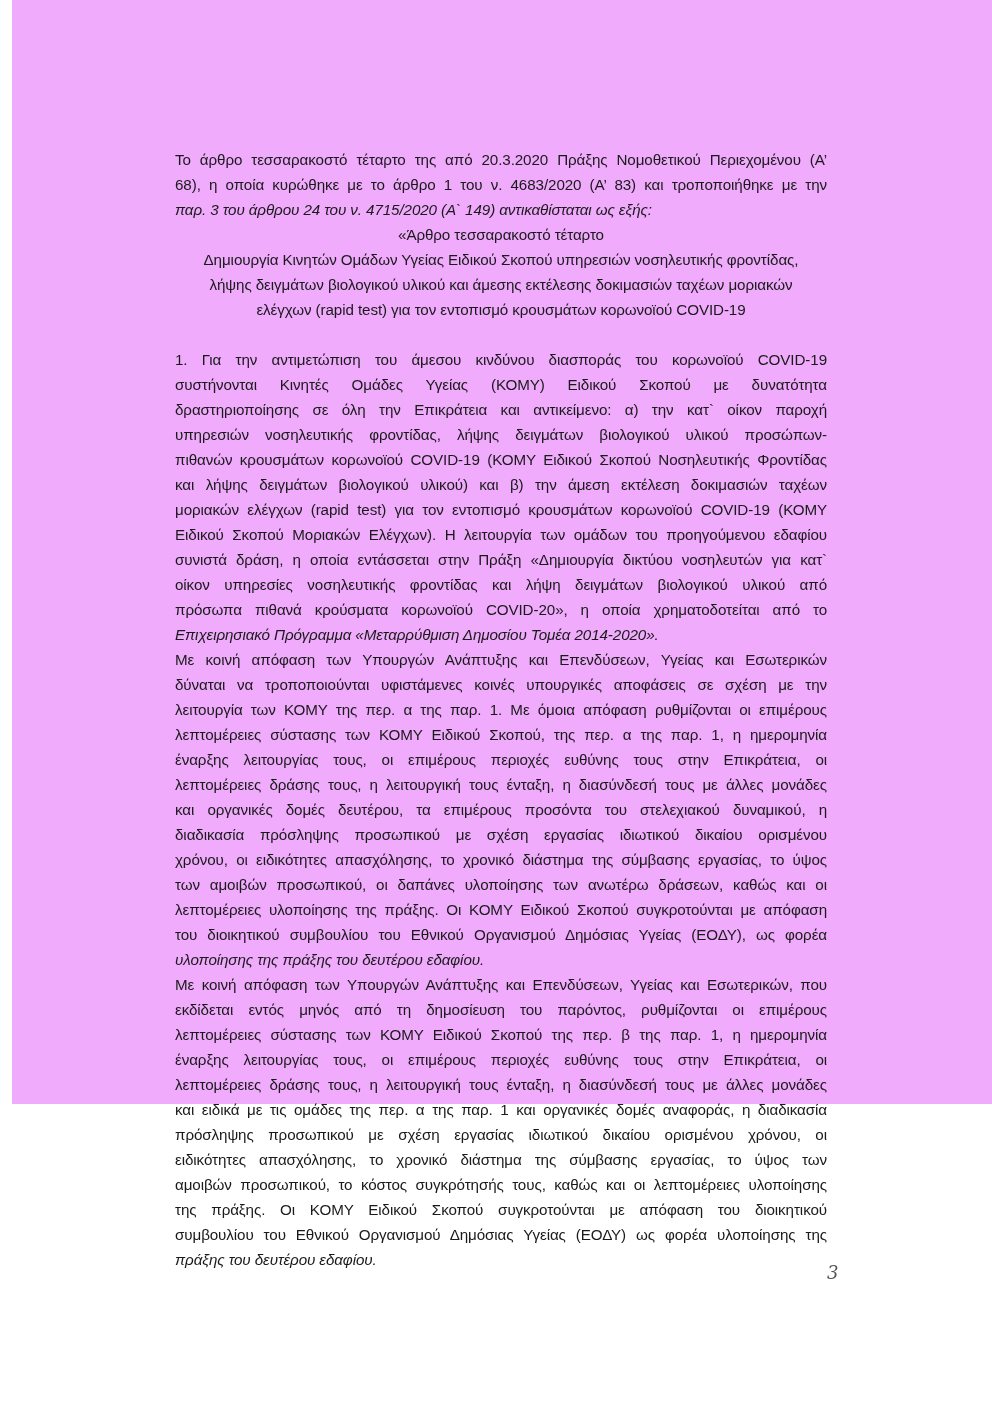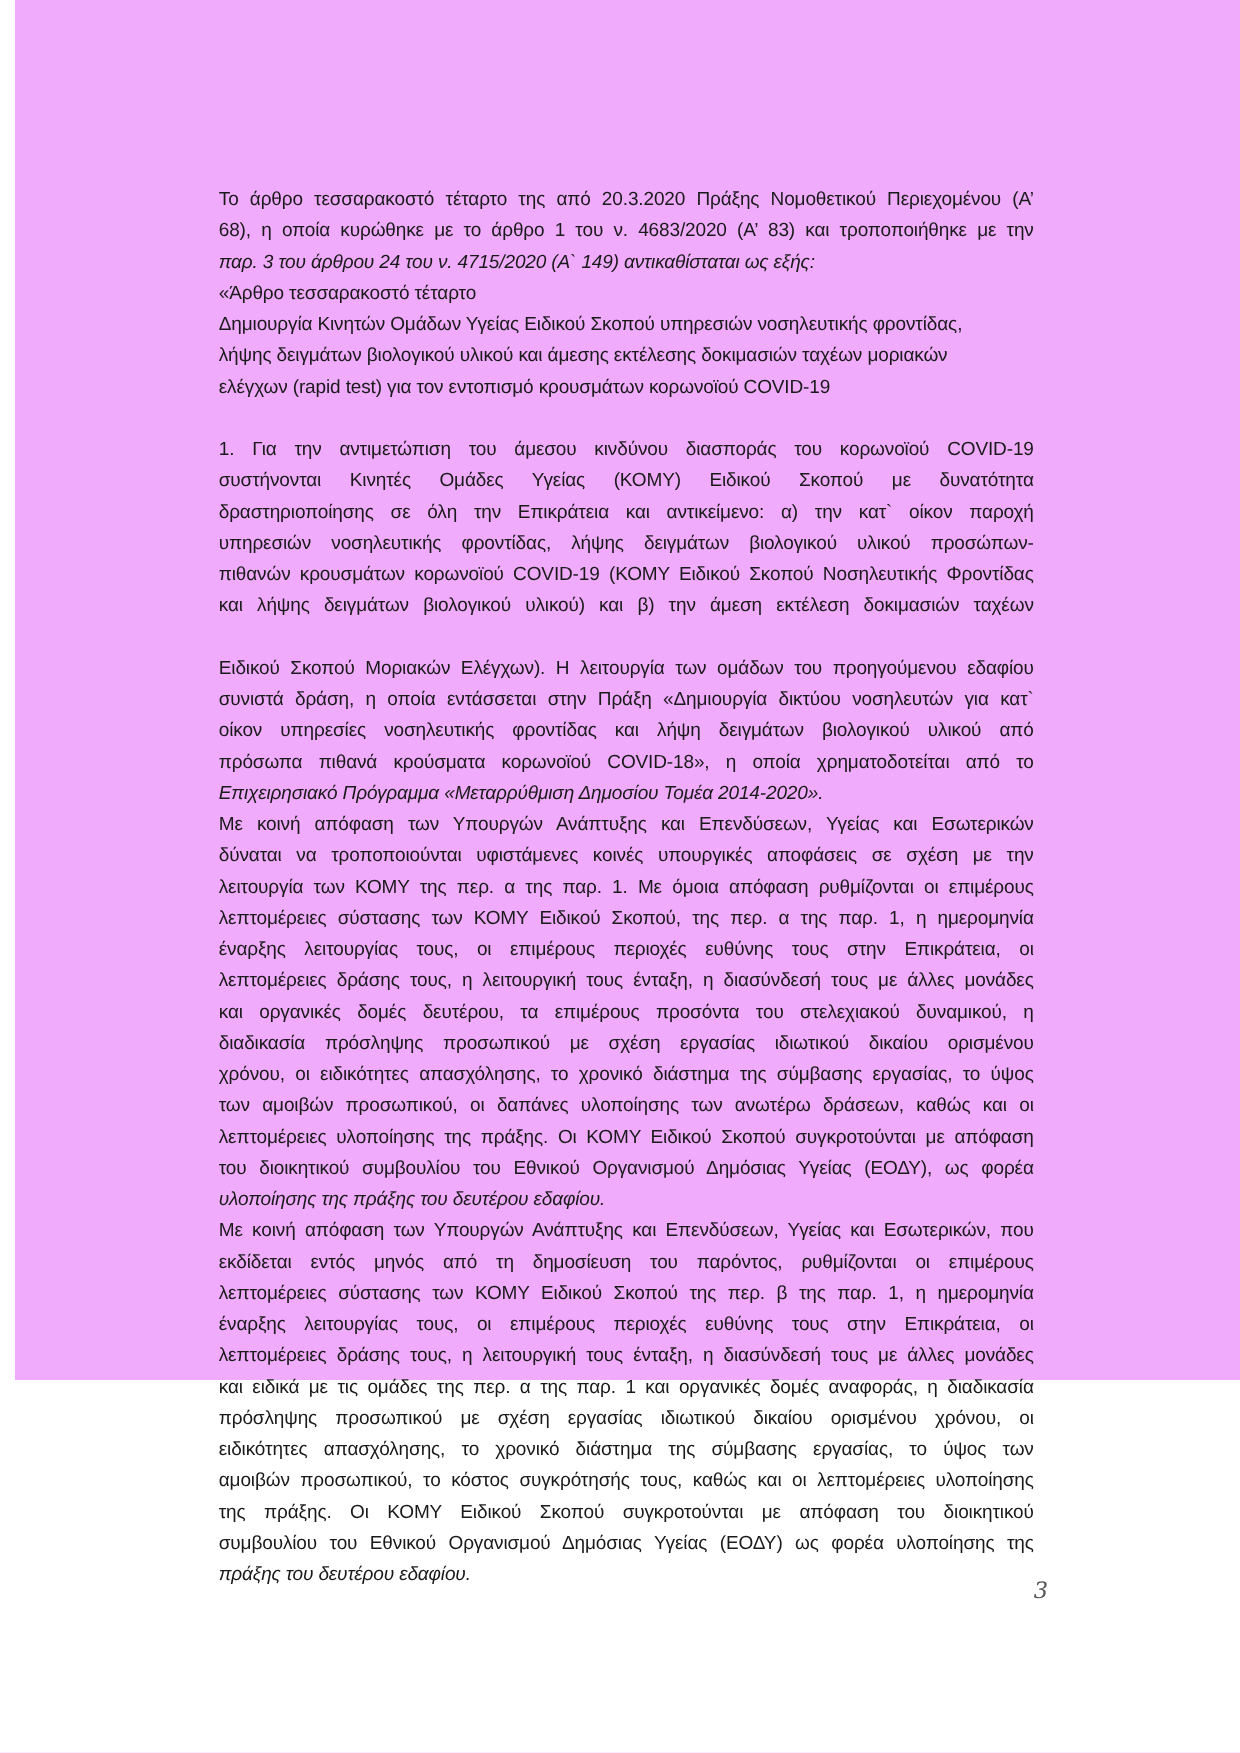--- a/index.html
+++ b/index.html
@@ -2,21 +2,21 @@
 <html><head>
 <meta charset="utf-8">
 <style>
   html, body { margin: 0; padding: 0; background: #ffffff; }
   body { width: 992px; height: 1402px; position: relative; overflow: hidden;
          font-family: "Liberation Sans", "DejaVu Sans", sans-serif; color: #1a1a1a; }
   .page { position: absolute; left: 12px; top: 0; width: 992px; height: 1104px; background: #f0abfc; }
   .line { position: absolute; left: 163px; width: 652px; font-size: 15.2px; line-height: 20px;
           white-space: nowrap; letter-spacing: -0.1px; }
   .just { text-align: justify; text-align-last: justify; white-space: normal; }
-  .center { }
+  .center { text-align: center; }
   .left { text-align: left; font-style: italic; }
   .page-number { position: absolute; left: 815px; top: 1262px; font-size: 18px; color: #555;
                  font-family: "DejaVu Serif", serif; font-style: italic; }
 </style>
 </head>
 <body>
 
 <div class="page">
 
   <div class="line just" style="top:150px">Το άρθρο τεσσαρακοστό τέταρτο της από 20.3.2020 Πράξης Νομοθετικού Περιεχομένου (Α’</div>
@@ -27,24 +27,25 @@
   <div class="line center" style="top:250px">Δημιουργία Κινητών Ομάδων Υγείας Ειδικού Σκοπού υπηρεσιών νοσηλευτικής φροντίδας,</div>
   <div class="line center" style="top:275px">λήψης δειγμάτων βιολογικού υλικού και άμεσης εκτέλεσης δοκιμασιών ταχέων μοριακών</div>
   <div class="line center" style="top:300px">ελέγχων (rapid test) για τον εντοπισμό κρουσμάτων κορωνοϊού COVID-19</div>
 
   <div class="line just" style="top:350px"> 1. Για την αντιμετώπιση του άμεσου κινδύνου διασποράς του κορωνοϊού COVID-19</div>
   <div class="line just" style="top:400px">δραστηριοποίησης σε όλη την Επικράτεια και αντικείμενο: α) την κατ` οίκον παροχή</div>
   <div class="line just" style="top:375px">συστήνονται Κινητές Ομάδες Υγείας (ΚΟΜΥ) Ειδικού Σκοπού με δυνατότητα</div>
   <div class="line just" style="top:425px">υπηρεσιών νοσηλευτικής φροντίδας, λήψης δειγμάτων βιολογικού υλικού προσώπων-</div>
   <div class="line just" style="top:450px">πιθανών κρουσμάτων κορωνοϊού COVID-19 (ΚΟΜΥ Ειδικού Σκοπού Νοσηλευτικής Φροντίδας</div>
   <div class="line just" style="top:475px">και λήψης δειγμάτων βιολογικού υλικού) και β) την άμεση εκτέλεση δοκιμασιών ταχέων</div>
+  <div class="line just" style="top:500px">μοριακών ελέγχων (rapid test) για τον εντοπισμό κρουσμάτων κορωνοϊού COVID-19 (ΚΟΜΥ</div>
   <div class="line just" style="top:525px">Ειδικού Σκοπού Μοριακών Ελέγχων). Η λειτουργία των ομάδων του προηγούμενου εδαφίου</div>
   <div class="line just" style="top:550px">συνιστά δράση, η οποία εντάσσεται στην Πράξη «Δημιουργία δικτύου νοσηλευτών για κατ`</div>
   <div class="line just" style="top:575px">οίκον υπηρεσίες νοσηλευτικής φροντίδας και λήψη δειγμάτων βιολογικού υλικού από</div>
-  <div class="line just" style="top:600px">πρόσωπα πιθανά κρούσματα κορωνοϊού COVID-18», η οποία χρηματοδοτείται από το</div>
+  <div class="line just" style="top:600px">πρόσωπα πιθανά κρούσματα κορωνοϊού COVID-20», η οποία χρηματοδοτείται από το</div>
   <div class="line left" style="top:625px">Επιχειρησιακό Πρόγραμμα «Μεταρρύθμιση Δημοσίου Τομέα 2014-2020».</div>
 
   <div class="line just" style="top:650px"> Με κοινή απόφαση των Υπουργών Ανάπτυξης και Επενδύσεων, Υγείας και Εσωτερικών</div>
   <div class="line just" style="top:675px">δύναται να τροποποιούνται υφιστάμενες κοινές υπουργικές αποφάσεις σε σχέση με την</div>
   <div class="line just" style="top:700px">λειτουργία των ΚΟΜΥ της περ. α της παρ. 1. Με όμοια απόφαση ρυθμίζονται οι επιμέρους</div>
   <div class="line just" style="top:725px">λεπτομέρειες σύστασης των ΚΟΜΥ Ειδικού Σκοπού, της περ. α της παρ. 1, η ημερομηνία</div>
   <div class="line just" style="top:750px">έναρξης λειτουργίας τους, οι επιμέρους περιοχές ευθύνης τους στην Επικράτεια, οι</div>
   <div class="line just" style="top:775px">λεπτομέρειες δράσης τους, η λειτουργική τους ένταξη, η διασύνδεσή τους με άλλες μονάδες</div>
   <div class="line just" style="top:800px">και οργανικές δομές δευτέρου, τα επιμέρους προσόντα του στελεχιακού δυναμικού, η</div>
   <div class="line just" style="top:825px">διαδικασία πρόσληψης προσωπικού με σχέση εργασίας ιδιωτικού δικαίου ορισμένου</div>

